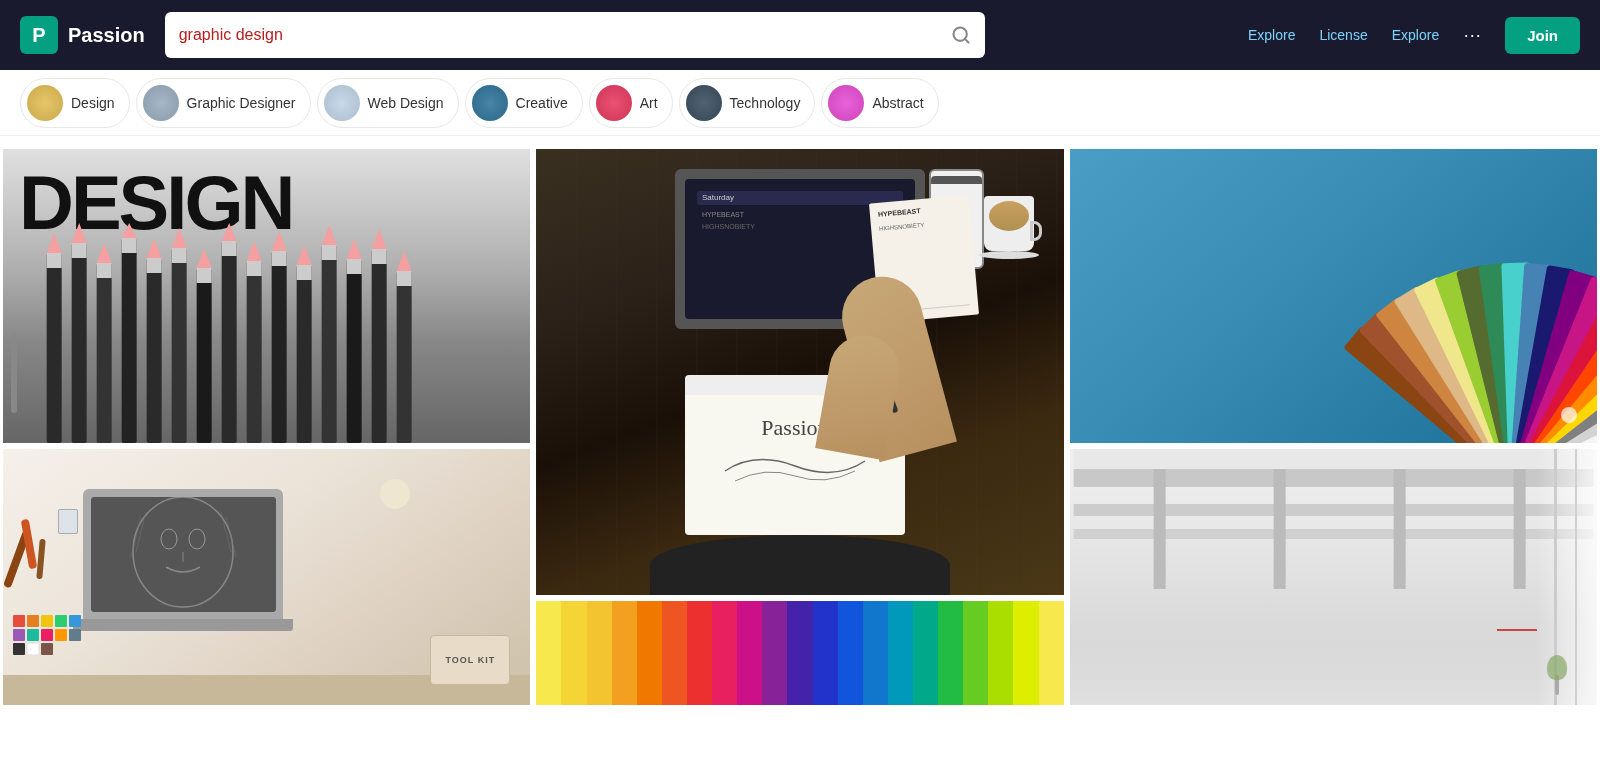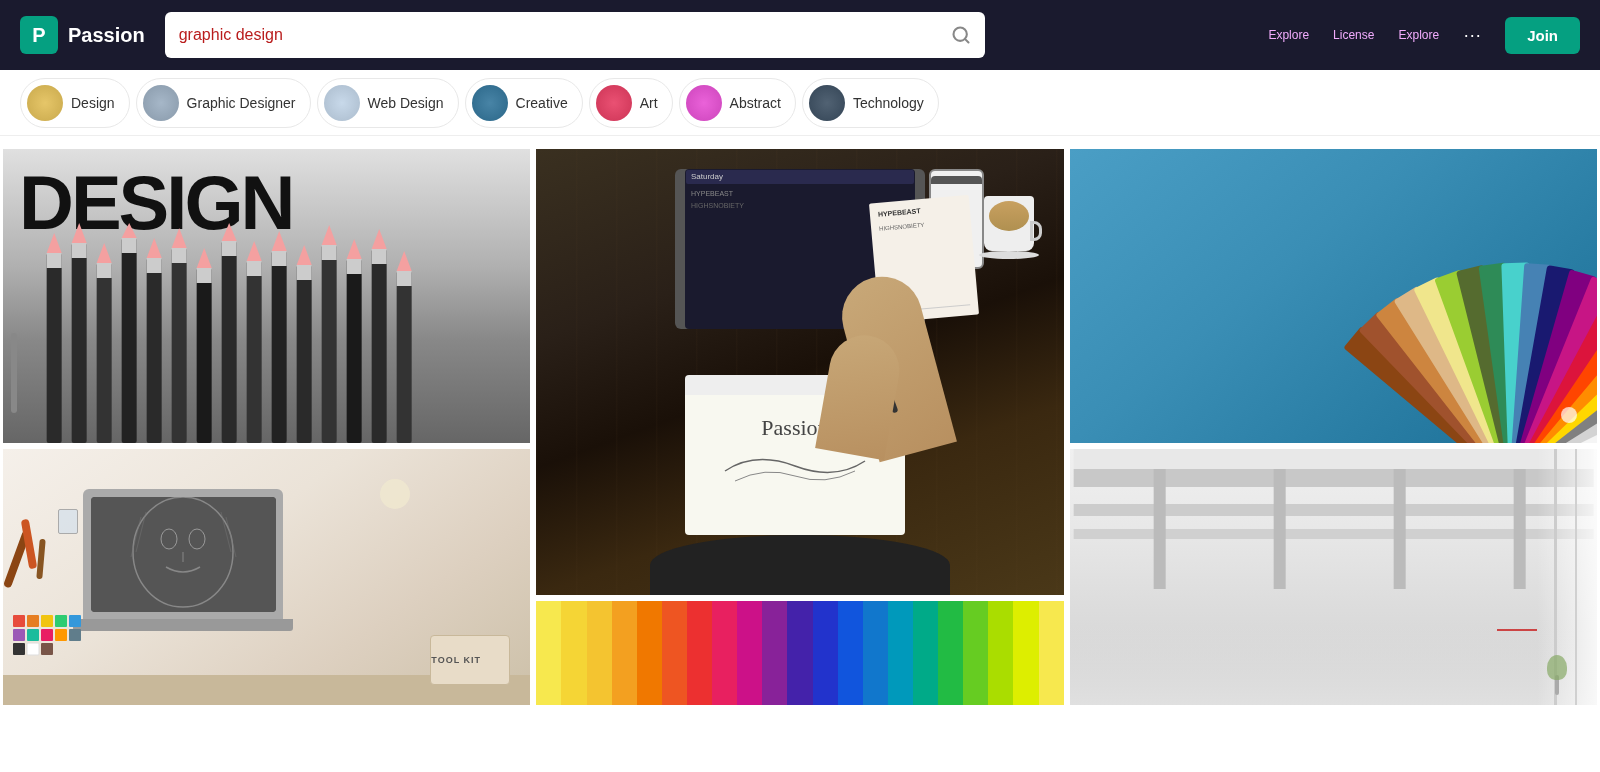--- a/index.html
+++ b/index.html
@@ -62,22 +62,22 @@
       align-items: center;
       cursor: pointer;
     }
     .nav-links {
       display: flex;
       align-items: center;
       gap: 24px;
       margin-left: auto;
     }
     .nav-link {
-      color: #f0abfc;
-      font-size: 12px;
+      color: #7dd3fc;
+      font-size: 14px;
       text-decoration: none;
       cursor: pointer;
     }
     .nav-dots {
       color: #fff;
       font-size: 18px;
       cursor: pointer;
     }
     .join-btn {
       background: #05a081;
@@ -211,30 +211,30 @@
       </div>
       <span class="category-label">Creative</span>
     </div>
     <div class="category-item">
       <div class="category-thumb" style="background: rgb(204, 51, 85);">
         <div class="category-thumb-inner" style="background: radial-gradient(circle, rgb(234, 81, 115) 0%, rgb(204, 51, 85) 100%);"></div>
       </div>
       <span class="category-label">Art</span>
     </div>
     <div class="category-item">
+      <div class="category-thumb" style="background: rgb(51, 68, 85);">
+        <div class="category-thumb-inner" style="background: radial-gradient(circle, rgb(81, 98, 115) 0%, rgb(51, 68, 85) 100%);"></div>
+      </div>
+      <span class="category-label">Technology</span>
+    </div>
+    <div class="category-item">
       <div class="category-thumb" style="background: rgb(204, 68, 187);">
         <div class="category-thumb-inner" style="background: radial-gradient(circle, rgb(234, 98, 217) 0%, rgb(204, 68, 187) 100%);"></div>
       </div>
       <span class="category-label">Abstract</span>
-    </div>
-    <div class="category-item">
-      <div class="category-thumb" style="background: rgb(51, 68, 85);">
-        <div class="category-thumb-inner" style="background: radial-gradient(circle, rgb(81, 98, 115) 0%, rgb(51, 68, 85) 100%);"></div>
-      </div>
-      <span class="category-label">Technology</span>
     </div>
   </div>
 
 <div class="masonry-grid">
 
   <div class="masonry-col">
 
     <div class="photo-card" style="height:300px;">
       <div style="width:100%;height:100%;background:linear-gradient(180deg,#e0e0e0 0%,#b0b0b0 40%,#888 65%,#666 100%);position:relative;overflow:hidden;">
         <div style="position:absolute;top:16px;left:16px;font-size:76px;font-weight:900;color:#111;letter-spacing:-3px;line-height:1;">DESIGN</div>
@@ -351,40 +351,40 @@
             <rect x="14" y="14" width="12" height="12" fill="#1abc9c" rx="1"></rect>
             <rect x="28" y="14" width="12" height="12" fill="#e91e63" rx="1"></rect>
             <rect x="42" y="14" width="12" height="12" fill="#ff9800" rx="1"></rect>
             <rect x="56" y="14" width="12" height="12" fill="#607d8b" rx="1"></rect>
             <rect x="0" y="28" width="12" height="12" fill="#333" rx="1"></rect>
             <rect x="14" y="28" width="12" height="12" fill="#fff" stroke="#ddd" stroke-width="1" rx="1"></rect>
             <rect x="28" y="28" width="12" height="12" fill="#795548" rx="1"></rect>
           </svg>
         </div>
 
-        <div style="position:absolute;right:20px;bottom:20px;width:80px;height:50px;background:#e8dcc8;border-radius:4px;display:flex;align-items:center;justify-content:flex-start;border:1px solid #c8b89a;">
+        <div style="position:absolute;right:20px;bottom:20px;width:80px;height:50px;background:#e8dcc8;border-radius:4px;display:flex;align-items:center;justify-content:center;border:1px solid #c8b89a;">
           <span style="font-size:9px;font-weight:700;color:#555;letter-spacing:1px;">TOOL KIT</span>
         </div>
 
         <div style="position:absolute;right:120px;top:30px;width:30px;height:30px;background:#f0e8d0;border-radius:50%;opacity:0.8;"></div>
 
         <div style="position:absolute;left:55px;top:60px;width:20px;height:25px;background:rgba(200,220,240,0.5);border:1px solid #aaa;border-radius:2px;"></div>
       </div>
     </div>
   </div>
 
   <div class="masonry-col">
 
     <div class="photo-card" style="height:452px;">
       <div style="width:100%;height:100%;background:linear-gradient(160deg,#3a3020 0%,#2a2018 30%,#1a1008 50%,#3a2810 70%,#4a3818 100%);position:relative;overflow:hidden;">
 
         <div style="position:absolute;inset:0;background:repeating-linear-gradient(90deg,rgba(100,70,40,0.1) 0px,transparent 2px,transparent 40px);"></div>
 
         <div style="position:absolute;top:20px;left:50%;transform:translateX(-50%);width:250px;height:160px;background:#555;border-radius:6px;display:flex;align-items:center;justify-content:center;">
-          <div style="width:230px;height:160px;background:#1a1a2e;border-radius:4px;display:flex;align-items:flex-start;padding:1px;">
+          <div style="width:230px;height:140px;background:#1a1a2e;border-radius:4px;display:flex;align-items:flex-start;padding:12px;">
             <div style="width:100%;color:#aaa;font-size:7px;line-height:1.4;">
               <div style="background:#2a2a4e;height:14px;border-radius:2px;margin-bottom:3px;display:flex;align-items:center;padding:0 5px;color:#ccc;font-size:8px;">Saturday</div>
               <div style="color:#888;font-size:7px;padding:2px 5px;">HYPEBEAST</div>
               <div style="color:#666;font-size:7px;padding:0 5px;">HIGHSNOBIETY</div>
             </div>
           </div>
         </div>
 
         <div style="position:absolute;top:20px;right:80px;width:55px;height:100px;background:#f0f0f0;border-radius:6px;border:2px solid #888;">
           <div style="width:100%;height:8px;background:#555;border-radius:4px 4px 0 0;margin-top:5px;"></div>

